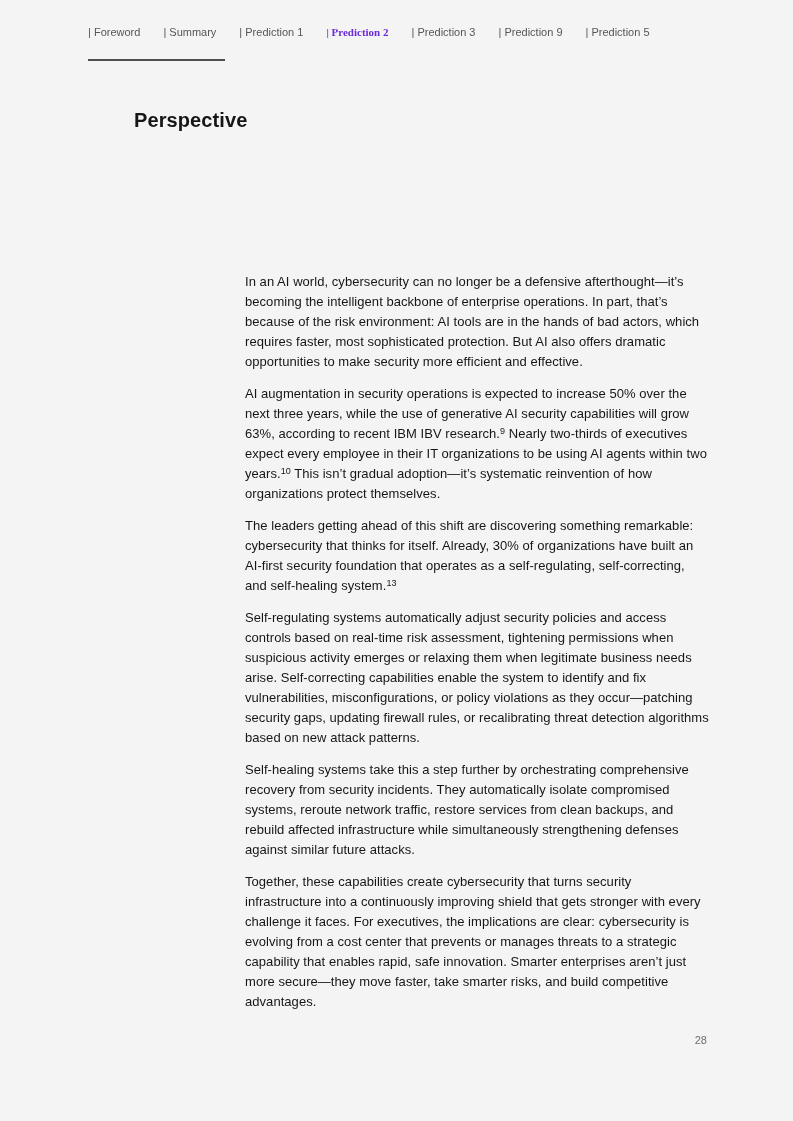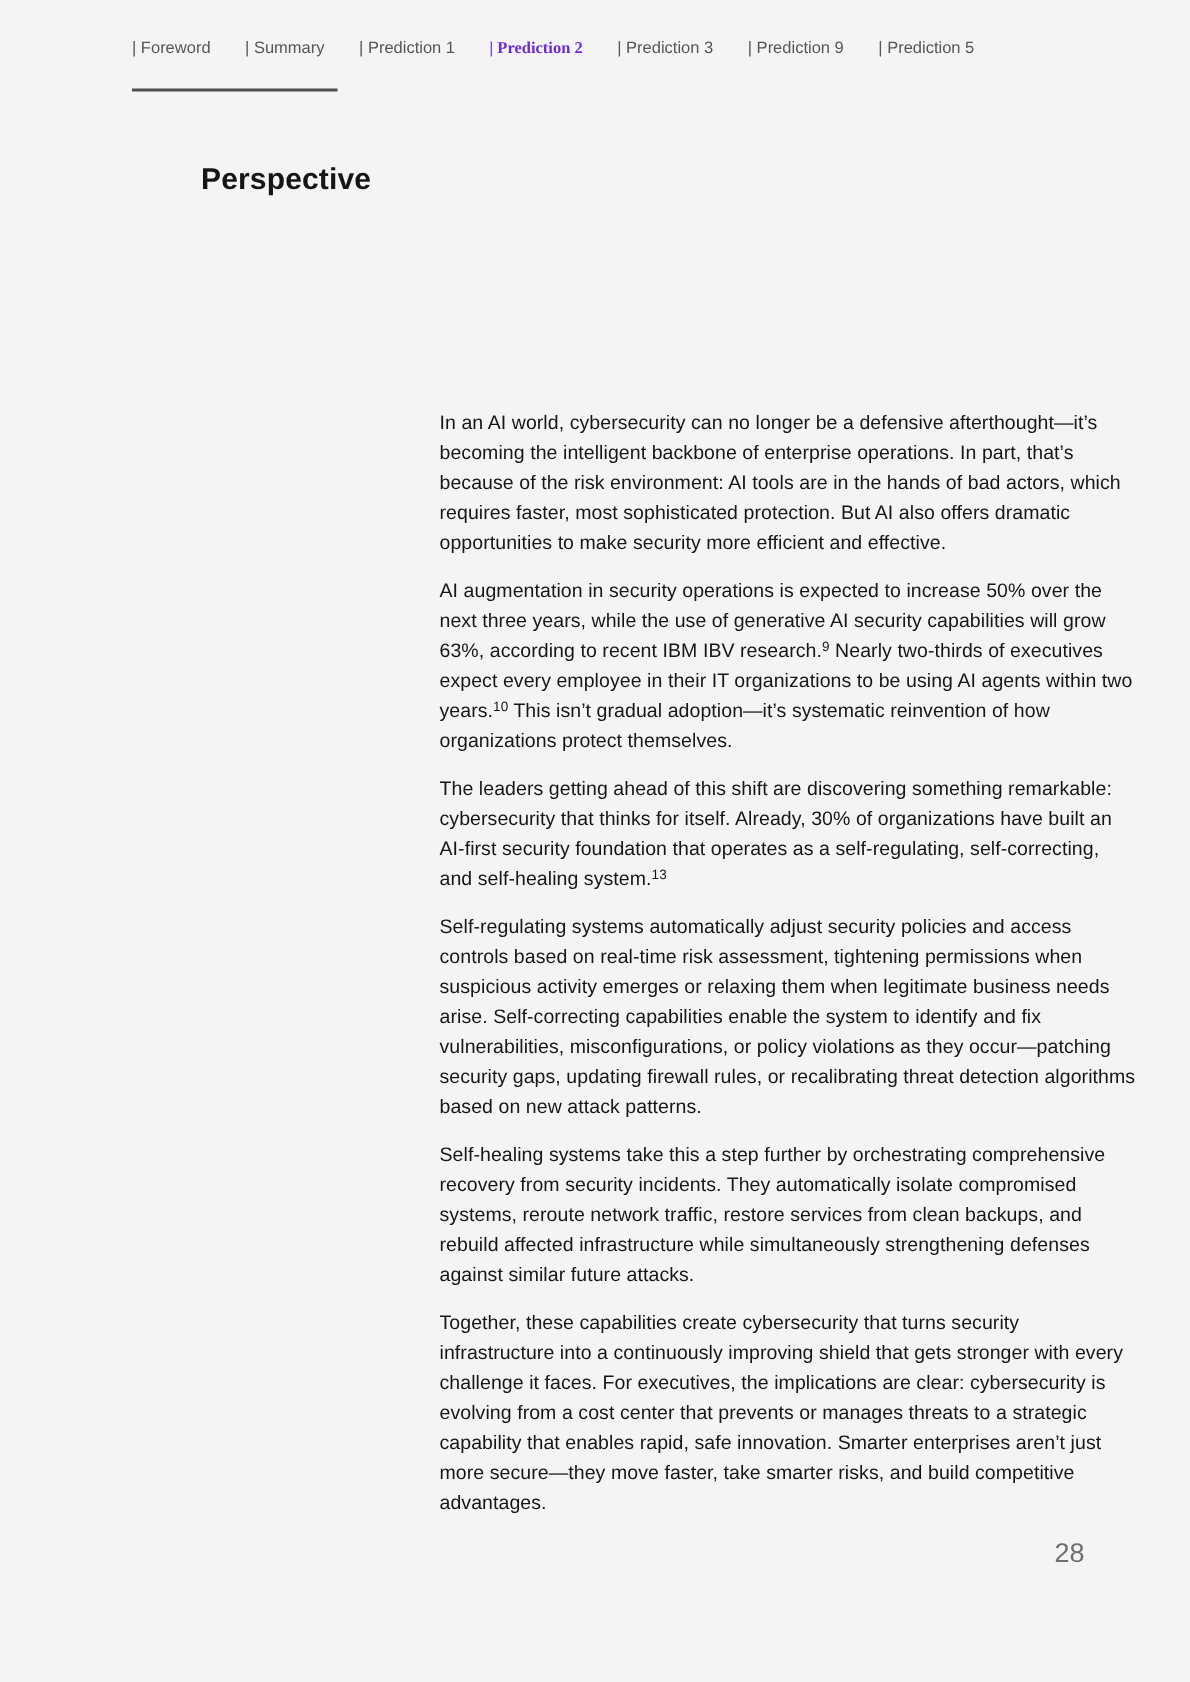--- a/index.html
+++ b/index.html
@@ -63,35 +63,34 @@
     letter-spacing: 0.1px;
   }
   .body-copy {
     position: absolute;
     left: 245px;
     top: 272px;
     width: 464px;
     font-size: 13px;
     line-height: 20px;
     letter-spacing: 0.05px;
-    margin-left: 48px;
   }
   .body-copy p {
     margin: 0 0 12px 0;
   }
   .body-copy sup {
     font-size: 9px;
     line-height: 0;
     vertical-align: 4px;
   }
   .page-footer {
     position: absolute;
-    right: 70px;
+    right: 86px;
     bottom: 34px;
-    font-size: 18px;
+    font-size: 11px;
     font-weight: 400;
     color: var(--page-number, #6f6f6f);
   }
 </style>
 </head>
 <body>
 
 <div class="page">
 
   <nav class="topnav" id="topnav">

